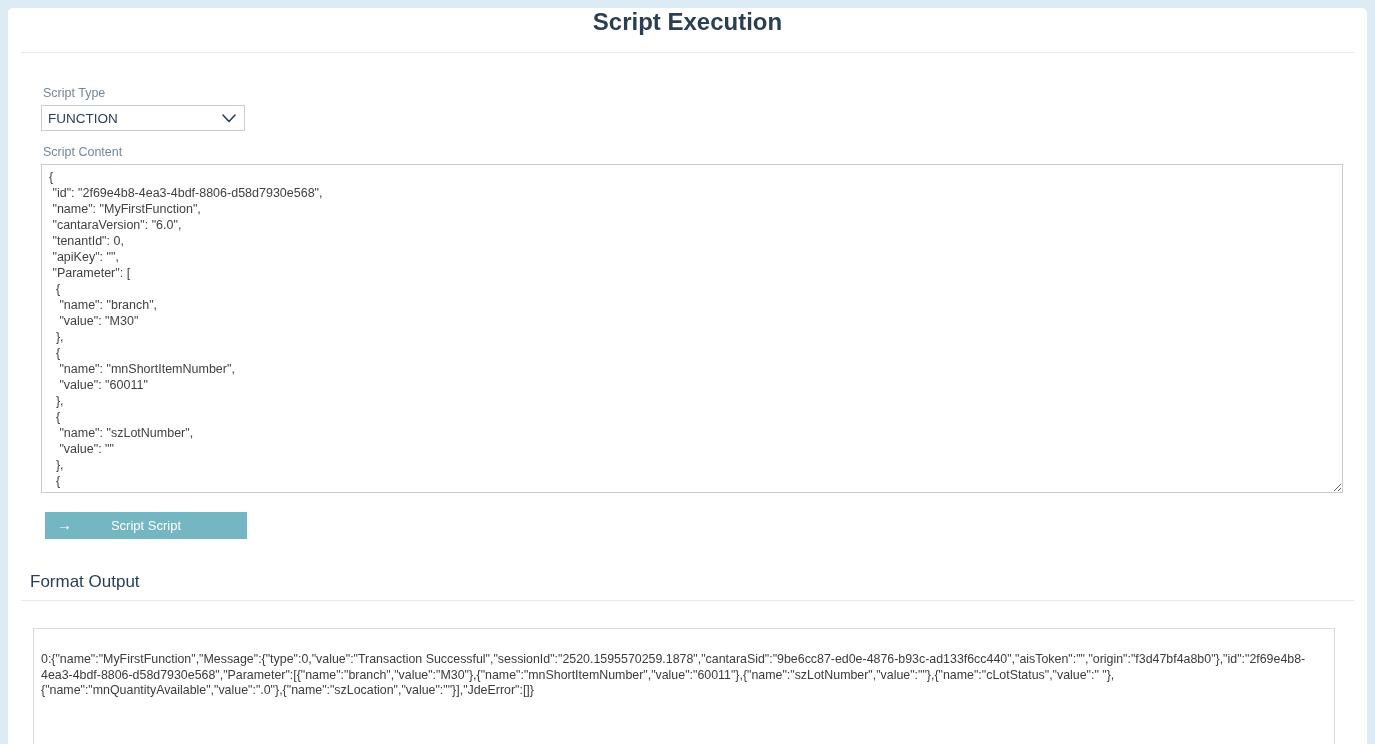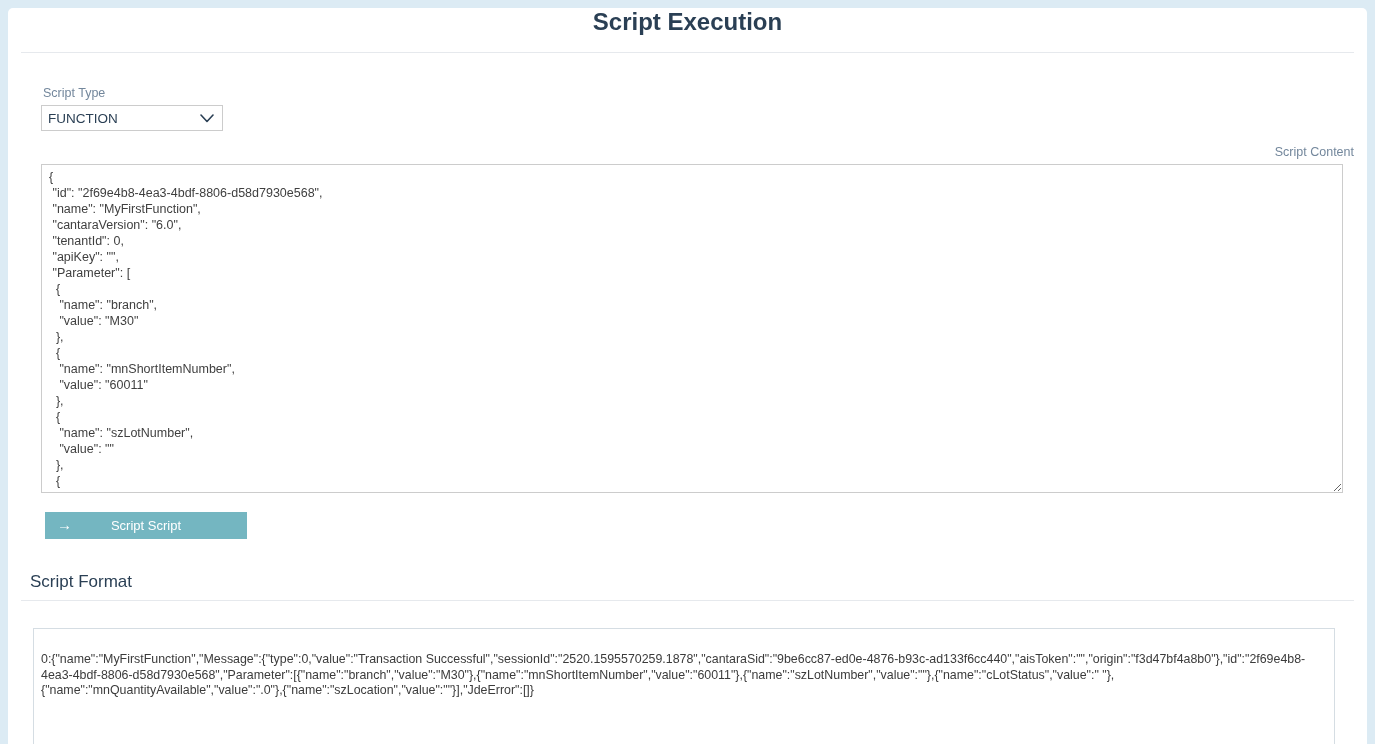--- a/index.html
+++ b/index.html
@@ -31,40 +31,40 @@
   .form-area { margin-top: 33px; margin-left: 12px; padding-left: 8px; }
   .selects-row { display: flex; }
   .field { margin-right: 9px; }
   .field-label {
     display: block;
     font-size: 12.5px;
     color: #73879c;
     margin-left: 2px;
     margin-bottom: 5px;
   }
-  .select-wrap { position: relative; width: 182px; }
+  .select-wrap { position: relative; width: 204px; }
   .select-wrap select {
     width: 100%;
     height: 26px;
     border: 1px solid #cccccc;
     border-radius: 0;
     background: #ffffff;
     color: #2a3f54;
     font-family: "Liberation Sans", sans-serif;
     font-size: 13.5px;
     padding: 0 26px 0 6px;
     -webkit-appearance: none;
     appearance: none;
   }
   .chev {
     position: absolute;
     right: 9px; top: 9px;
     pointer-events: none;
   }
-  .content-label { margin-top: 14px; margin-bottom: 5px; text-align: right; }
+  .content-label { margin-top: 14px; margin-bottom: 5px; }
   .script-textarea {
     display: block;
     width: 1302px;
     height: 329px;
     border: 1px solid #cccccc;
     padding: 4px 7px;
     font-family: "Liberation Sans", sans-serif;
     font-size: 12.5px;
     line-height: 16px;
     color: #3f3f3f;
@@ -167,20 +167,20 @@
   },
   {
    "name": "cLotStatus",</textarea>
 
     <button class="execute-btn">
       <span class="arrow">→</span>
       <span>Script Script</span>
     </button>
   </div>
 
-  <h2 class="output-title">Script Format</h2>
+  <h2 class="output-title">Format Output</h2>
   <hr class="output-rule">
 
   <div class="output-box">
     <div class="output-text">0:{"name":"MyFirstFunction","Message":{"type":0,"value":"Transaction Successful","sessionId":"2520.1595570259.1878","cantaraSid":"9be6cc87-ed0e-4876-b93c-ad133f6cc440","aisToken":"","origin":"f3d47bf4a8b0"},"id":"2f69e4b8-4ea3-4bdf-8806-d58d7930e568","Parameter":[{"name":"branch","value":"M30"},{"name":"mnShortItemNumber","value":"60011"},{"name":"szLotNumber","value":""},{"name":"cLotStatus","value":" "},{"name":"mnQuantityAvailable","value":".0"},{"name":"szLocation","value":""}],"JdeError":[]}</div>
   </div>
 
 </div>
 
 </body></html>

